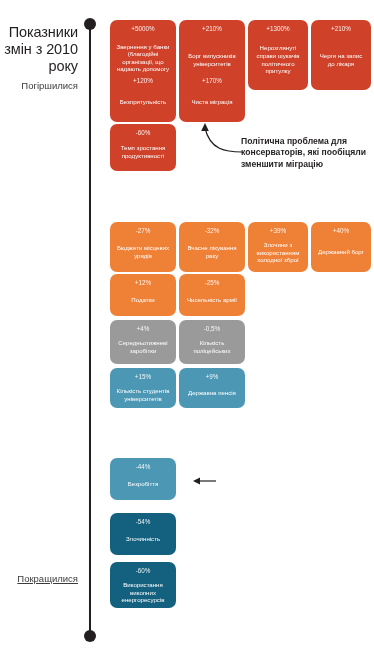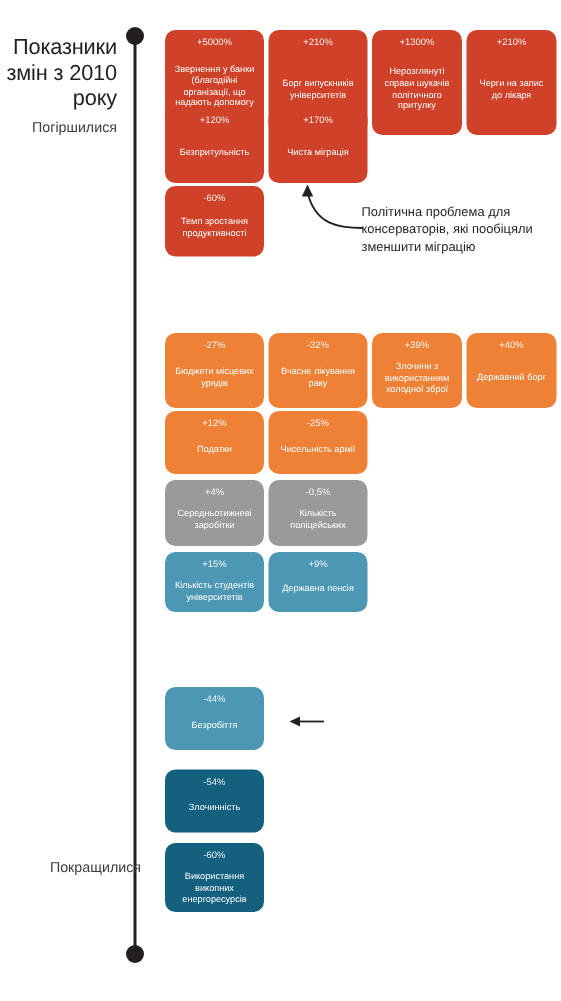--- a/index.html
+++ b/index.html
@@ -60,21 +60,21 @@
   .side-label {
     position: absolute;
     width: 78px;
     text-align: right;
     font-size: 9.5px;
     line-height: 12px;
     color: #3c3c3c;
   }
   #label-worse { left: 0px; top: 80px; text-align: right; }
   #label-same { left: 0px; top: 326px; }
-  #label-better { left: 16px; top: 573px; }
+  #label-better { left: 0px; top: 573px; text-decoration: underline; }
 
   
   .card {
     position: absolute;
     border-radius: 7px;
     box-sizing: border-box;
     padding: 5px 5px 4px 5px;
     display: flex;
     flex-direction: column;
     align-items: center;
@@ -105,20 +105,21 @@
   .c-gray  { background: #9a9a9a; }
   .c-teal  { background: #4b97b4; }
   .c-blue  { background: #13617f; }
 
   
   .annot {
     position: absolute;
     font-size: 8.6px;
     line-height: 11.4px;
     color: #231f20;
+    font-weight: bold;
   }
   #annot-migration { left: 241px; top: 136px; width: 130px; }
   #annot-unemployment { left: 214px; top: 469px; width: 155px; }
 
   .annot-svg {
     position: absolute;
     overflow: visible;
   }
   #arrow-migration { left: 196px; top: 122px; }
   #arrow-unemployment { left: 193px; top: 476px; }

